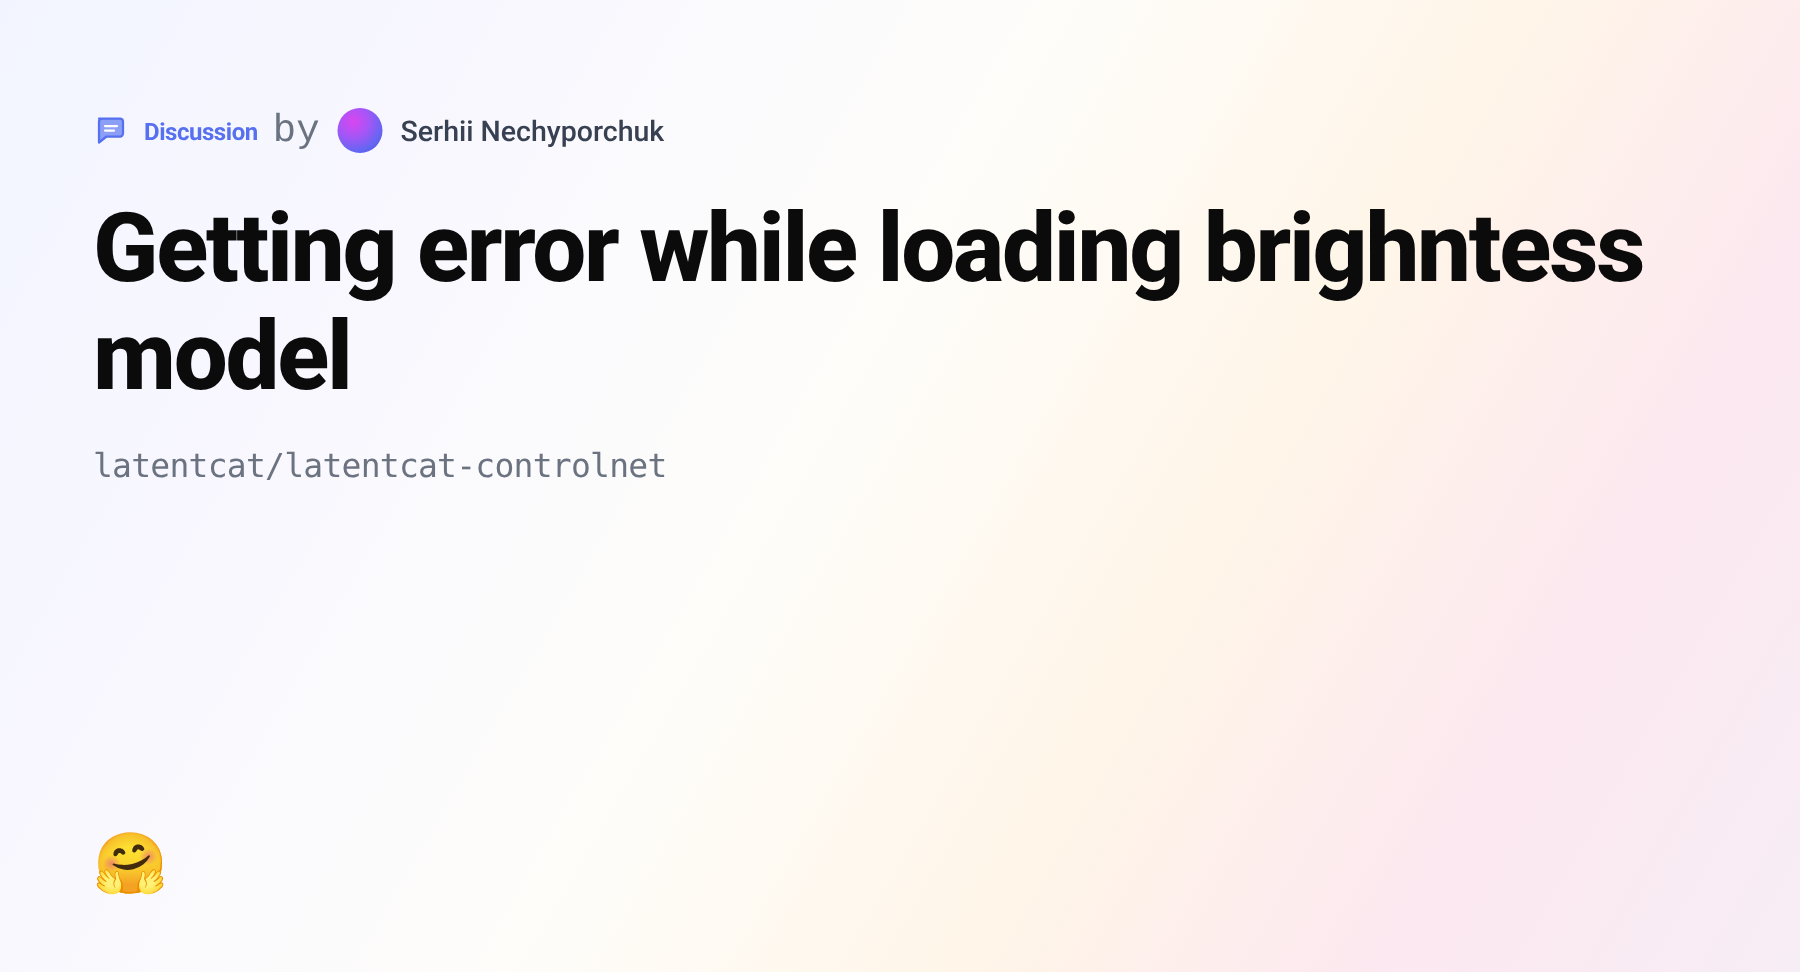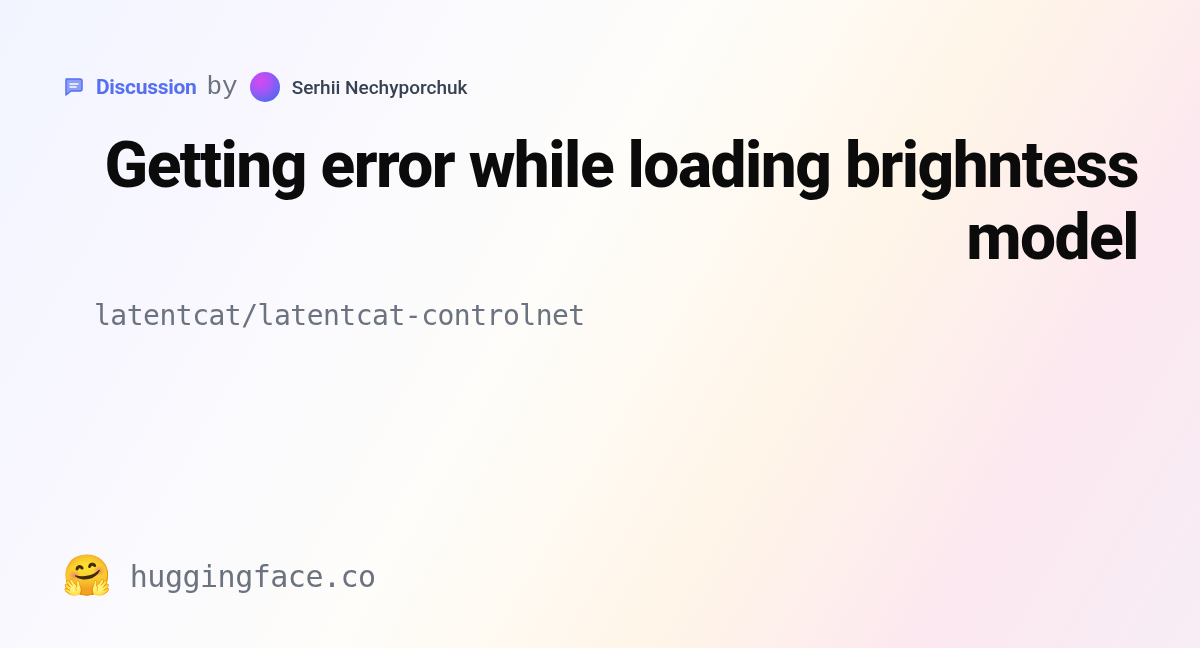--- a/index.html
+++ b/index.html
@@ -31,21 +31,21 @@
       align-items: center;
       justify-content: center;
     }
     .discussion-icon svg {
       width: 24px;
       height: 24px;
     }
     .discussion-label {
       color: #5670f0;
       font-weight: 700;
-      font-size: 21px;
+      font-size: 16px;
       letter-spacing: -0.3px;
       text-align: center;
     }
     .by-text {
       color: #6b7280;
       font-size: 26px;
       font-weight: 400;
       font-family: Liberation Mono, monospace;
     }
     .avatar {
@@ -61,28 +61,26 @@
       font-size: 19px;
       font-weight: 500;
     }
     .title {
       color: #0b0b0c;
       font-size: 64px;
       font-weight: 800;
       line-height: 1.12;
       letter-spacing: -1.5px;
       margin-bottom: 26px;
-      text-align: right;
     }
     .repo-path {
       font-family: ui-monospace, SFMono-Regular, "SF Mono", Menlo, Consolas, monospace;
       color: #6b7280;
-      font-size: 28px;
+      font-size: 22px;
       letter-spacing: -0.5px;
-      margin-left: 32px;
     }
     .footer {
       position: absolute;
       bottom: 52px;
       left: 62px;
       display: flex;
       align-items: center;
       gap: 18px;
     }
     .hf-emoji {
@@ -114,14 +112,13 @@
     <span class="author-name">Serhii Nechyporchuk</span>
   </div>
 
   <h1 class="title">Getting error while loading brighntess model</h1>
 
   <div class="repo-path">latentcat/latentcat-controlnet</div>
 </div>
 
 <div class="footer">
   <span class="hf-emoji">🤗</span>
-  <span class="site-url">huggingface.co</span>
 </div>
 
 </body></html>

